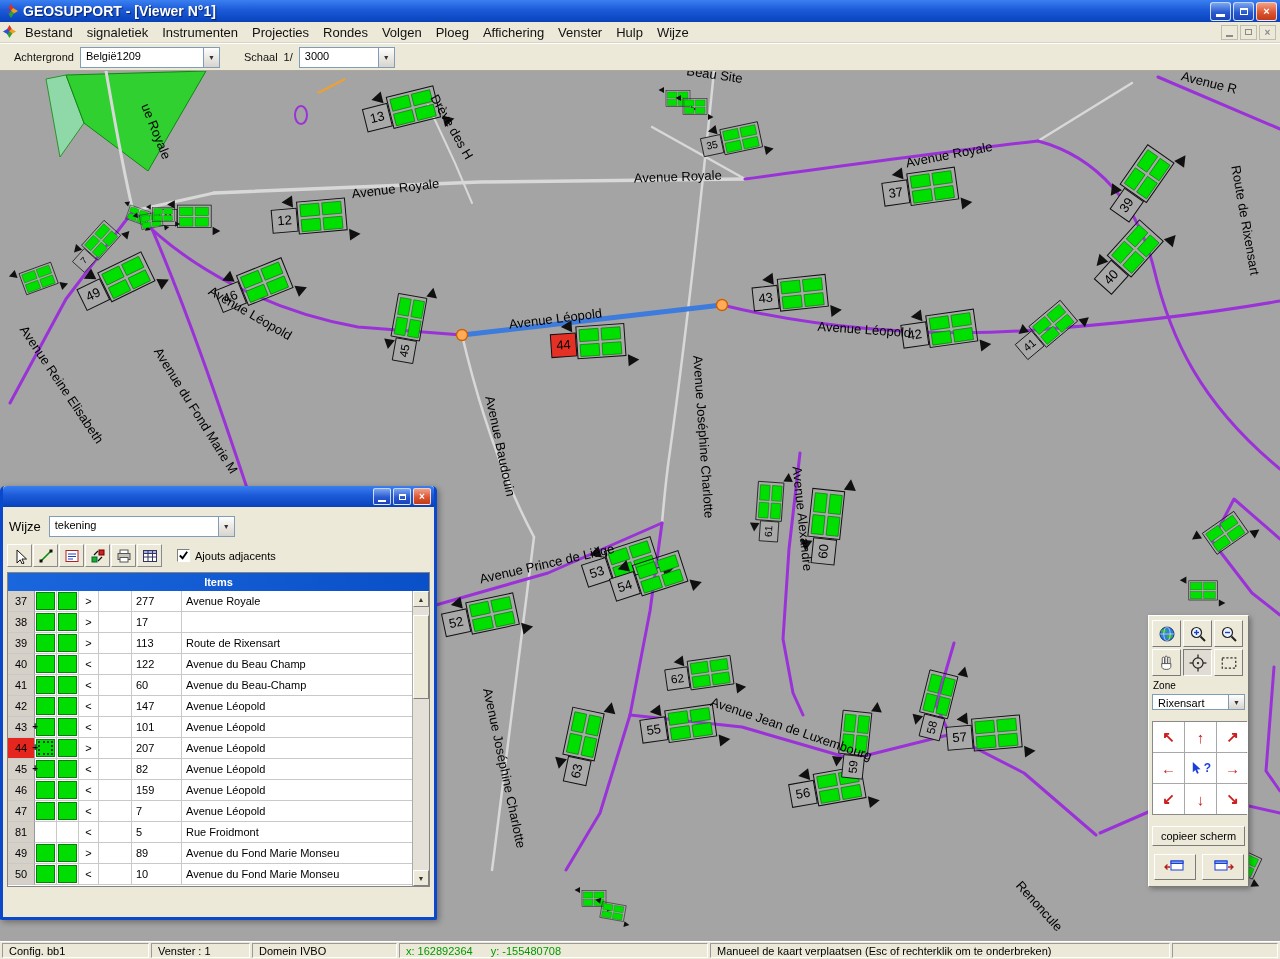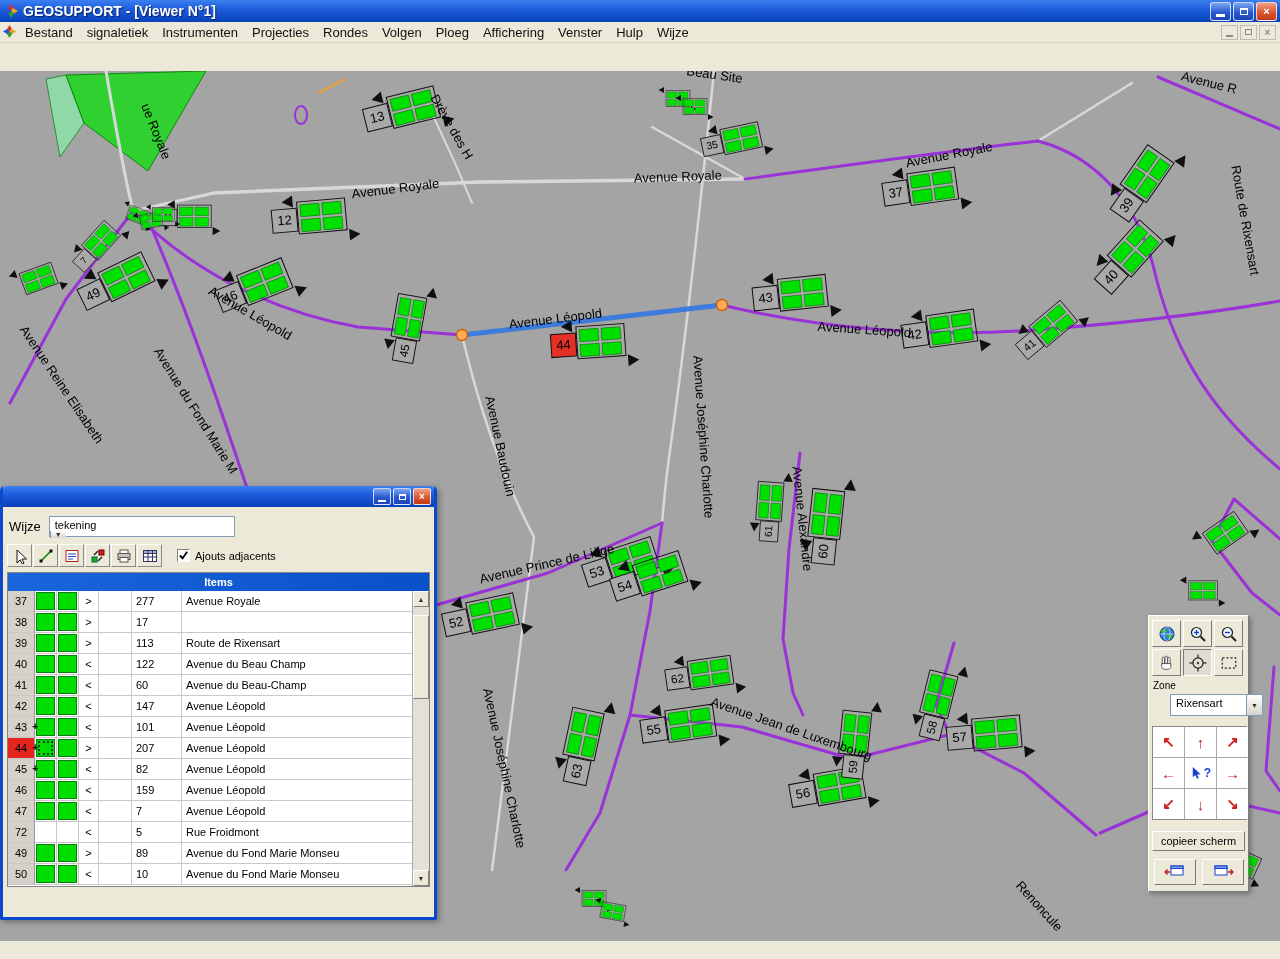--- a/index.html
+++ b/index.html
@@ -70,21 +70,21 @@
     background:linear-gradient(180deg,#3a80f0 0%,#1c5ad8 45%,#0a46c0 92%,#0a3fb0 100%);padding:0 3px;gap:2px;}
   .wbtn2{width:18px;height:17px;border-radius:2px;border:1px solid rgba(255,255,255,.75);
     display:flex;align-items:center;justify-content:center;color:#fff;font-size:10px;font-weight:bold;
     background:linear-gradient(180deg,#7ba7f0,#2a5ad0 55%,#1a42b8);}
   .wbtn2.close{background:linear-gradient(180deg,#f0a088,#dd5630 55%,#c03a18);}
   .g-minbar3{width:8px;height:2px;background:#fff;margin-top:8px;}
   .g-rest3{width:7px;height:6px;border:1px solid #fff;border-top-width:2px;}
   .iw-body{padding:5px 2px 0 2px;}
   .iw-mode-row{display:flex;align-items:center;margin:4px 4px 0 4px;gap:8px;}
   .iw-mode-row .lab{font-size:13px;}
-  .combo.mode{width:186px;flex-direction:column;}
+  .combo.mode{width:186px;}
   .iw-toolbar{display:flex;align-items:center;margin:7px 4px 0 2px;gap:1px;}
   .tool-btn{width:25px;height:23px;background:#ece9d8;border:1px solid;
     border-color:#fff #8a8a8a #8a8a8a #fff;display:flex;align-items:center;justify-content:center;padding:0;}
   .iw-check{display:flex;align-items:center;gap:5px;margin-left:14px;font-size:11px;}
   .checkbox{width:13px;height:13px;background:#fff;border:1px solid;
     border-color:#808080 #fff #fff #808080;display:flex;align-items:center;justify-content:center;}
   .iw-grid{position:relative;margin:5px 2px 0 2px;height:315px;border:1px solid #848484;
     background:#fff;overflow:hidden;}
   .grid-header{height:18px;background:linear-gradient(90deg,#1a66dc,#0a50c8);color:#fff;
     font-size:11px;font-weight:bold;display:flex;align-items:center;justify-content:center;}
@@ -114,21 +114,21 @@
 
   
   .nav-panel{position:absolute;left:1148px;top:615px;width:101px;z-index:15;background:#ece9d8;
     border:1px solid;border-color:#fff #7a7a7a #7a7a7a #fff;padding:4px 3px 6px 3px;
     box-shadow:2px 2px 5px rgba(0,0,0,.3);}
   .np-row{display:flex;gap:2px;margin-bottom:2px;}
   .np-btn{width:29px;height:27px;background:#ece9d8;border:1px solid;
     border-color:#fff #7a7a7a #7a7a7a #fff;display:flex;align-items:center;justify-content:center;padding:0;}
   .np-btn.pressed{border-color:#7a7a7a #fff #fff #7a7a7a;background:#e0dcd4;}
   .np-zone-label{font-size:10px;margin:4px 1px 2px 1px;}
-  .combo.zone{width:93px;height:22px;margin-left:18px;}
+  .combo.zone{width:93px;height:16px;}
   .np-arrows{display:grid;grid-template-columns:repeat(3,31px);grid-auto-rows:30px;gap:1px;
     margin-top:10px;background:#a8a8a8;border:1px solid #8a8a8a;width:95px;}
   .np-arrow{background:#fff;border:none;color:#cc1f1f;font-size:15px;font-weight:bold;
     display:flex;align-items:center;justify-content:center;padding:0;}
   .np-arrow .q{font-size:12px;font-weight:bold;color:#1b3fd8;margin-left:1px;}
   .np-copy{margin-top:11px;width:93px;height:20px;background:#ece9d8;border:1px solid;
     border-color:#fff #7a7a7a #7a7a7a #fff;font-size:11px;font-family:"Liberation Sans",sans-serif;
     display:flex;align-items:center;justify-content:center;}
   .np-row2{display:flex;gap:6px;margin-top:8px;justify-content:center;}
   .np-btn.wide{width:42px;height:26px;}
@@ -185,20 +185,33 @@
       <span class="mdi-btn">
           <span class="g-minbar2"></span>
         </span>
       <span class="mdi-btn">
           <span class="g-rest2"></span>
         </span>
       <span class="mdi-btn">×</span>
     </span>
   </div>
 
+  <div class="toolbar">
+    <span class="tb-label">Achtergrond</span>
+    <span class="combo bg">
+      <span class="ctext">België1209</span>
+      <span class="cbtn">▼</span>
+    </span>
+    <span class="tb-label">Schaal</span>
+    <span class="tb-label">1/</span>
+    <span class="combo scale">
+      <span class="ctext">3000</span>
+      <span class="cbtn">▼</span>
+    </span>
+  </div>
 
   <div class="map">
     <svg id="mapsvg" width="1280" height="870" viewBox="0 0 1280 870">
         <polygon points="46,8 66,4 84,52 60,86" fill="#8fd8a8" stroke="#108810" stroke-width="0.8"></polygon>
         <polygon points="66,4 206,0 148,100 84,52" fill="#2fd02f" stroke="#108810" stroke-width="1"></polygon>
         <line x1="318" y1="22" x2="345" y2="8" stroke="#f0a030" stroke-width="2"></line>
         <ellipse cx="301" cy="44" rx="6" ry="9" fill="none" stroke="#9a32d8" stroke-width="2"></ellipse>
         <path d="M 214,122 L 480,111 L 745,108" fill="none" stroke="#d8d8d8" stroke-width="3.5" stroke-linecap="round" stroke-linejoin="round"></path>
         <path d="M 133,140 L 214,122" fill="none" stroke="#d8d8d8" stroke-width="3" stroke-linecap="round" stroke-linejoin="round"></path>
         <path d="M 133,140 C 122,94 114,46 106,0" fill="none" stroke="#d8d8d8" stroke-width="3" stroke-linecap="round" stroke-linejoin="round"></path>
@@ -857,21 +870,21 @@
               </div>
               <div class="tc tg">
                 <div class="gfill"></div>
               </div>
               <div class="tc tdir">&lt;</div>
               <div class="tc tgap"></div>
               <div class="tc tnum">7</div>
               <div class="tc tstreet">Avenue Léopold</div>
             </div>
             <div class="trow">
-              <div class="tc tid">72</div>
+              <div class="tc tid">81</div>
               <div class="tc tg"></div>
               <div class="tc tg"></div>
               <div class="tc tdir">&lt;</div>
               <div class="tc tgap"></div>
               <div class="tc tnum">5</div>
               <div class="tc tstreet">Rue Froidmont</div>
             </div>
             <div class="trow">
               <div class="tc tid">49</div>
               <div class="tc tg">
@@ -997,14 +1010,25 @@
       <button class="np-btn wide">
         <svg width="22" height="16" viewBox="0 0 22 16">
           <rect x="3" y="2" width="12" height="9" fill="#fff" stroke="#1b3fd8"></rect>
           <rect x="3" y="2" width="12" height="2.5" fill="#7aa2e8" stroke="#1b3fd8"></rect>
           <path d="M16,8 L21,8 M18.5,5.5 L21,8 L18.5,10.5" fill="none" stroke="#b02020" stroke-width="1.3"></path>
         </svg>
       </button>
     </div>
   </div>
 
+  <div class="statusbar">
+    <span class="sb-seg sb-config">Config. bb1</span>
+    <span class="sb-seg sb-venster">Venster : 1</span>
+    <span class="sb-seg sb-domein">Domein IVBO</span>
+    <span class="sb-seg sb-coords">
+      <span>x: 162892364</span>
+      <span>y: -155480708</span>
+    </span>
+    <span class="sb-seg sb-message">Manueel de kaart verplaatsen (Esc of rechterklik om te onderbreken)</span>
+    <span class="sb-seg sb-fill"></span>
+  </div>
 
 </div>
 
 </body></html>

